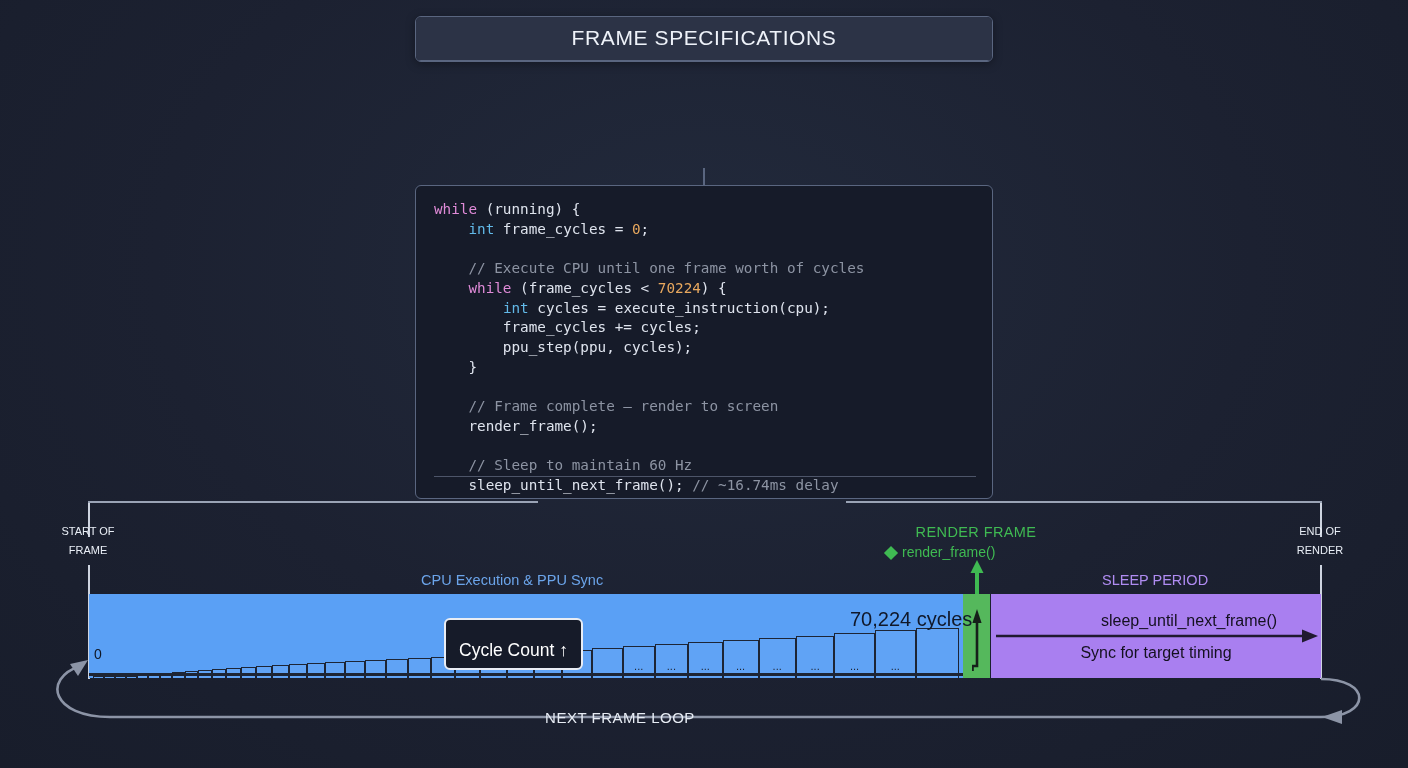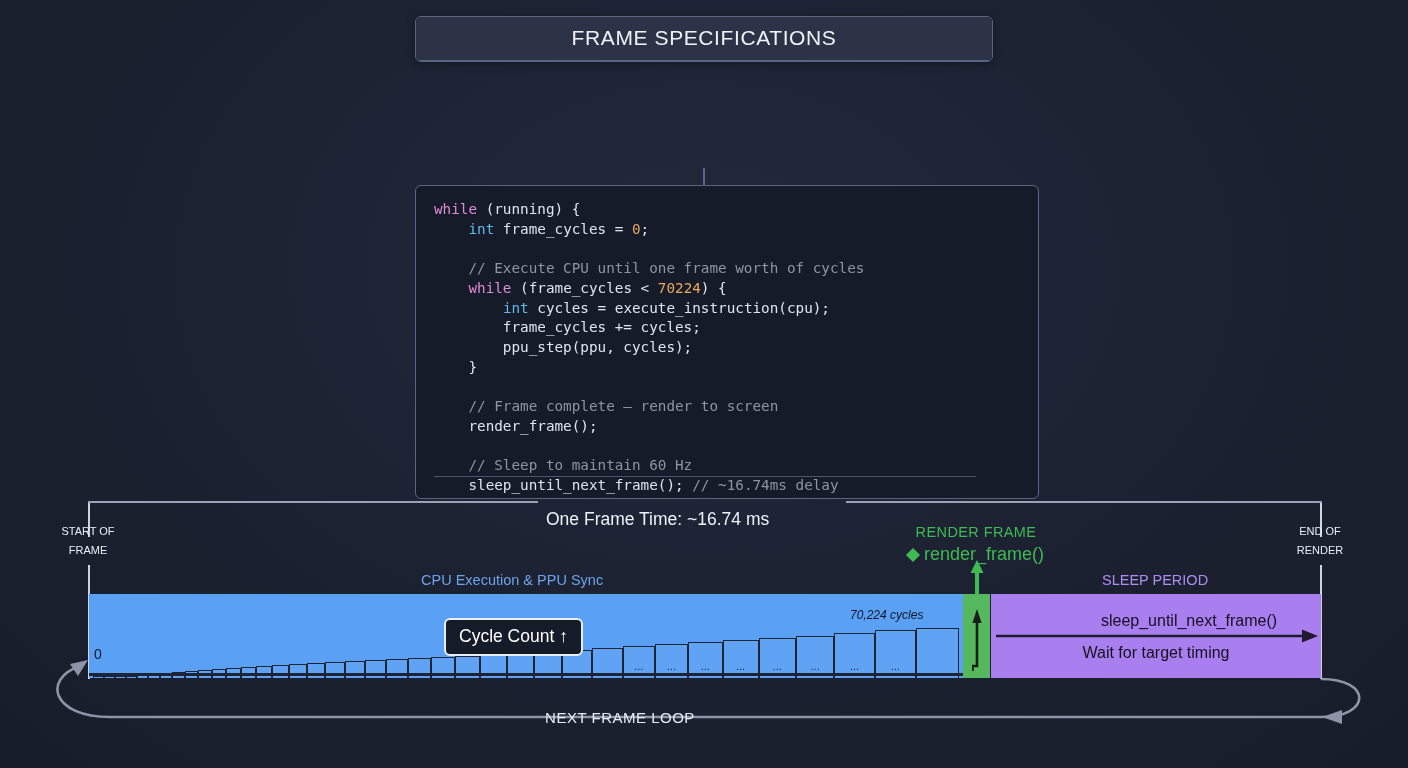--- a/index.html
+++ b/index.html
@@ -49,21 +49,21 @@
   .spec-line.l2, .spec-line.l3 { padding-left: 122px; text-align: left; }
 
   .connector {
     position: absolute; left: 703px; top: 168px;
     width: 2px; height: 18px; background: #5a6680;
   }
 
   
   .code-box {
     position: absolute; left: 415px; top: 185px;
-    width: 624px; height: 314px;
+    width: 578px; height: 314px;
     border: 1px solid #5a6680;
     border-radius: 6px;
     background: #161b29;
     padding: 14px 0 0 0;
     overflow: hidden;
   }
   .code {
     font-family: "DejaVu Sans Mono", "Liberation Mono", monospace;
     font-size: 14.3px;
     line-height: 19.7px;
@@ -125,27 +125,27 @@
   .baseline {
     position: absolute; left: 0; bottom: 2px; width: 100%;
     height: 3px; background: #1d2535;
   }
   .zero-lbl {
     position: absolute; left: 94px; top: 646px;
     color: #0f1624; font-size: 14px;
   }
   .cycles-lbl {
     position: absolute; left: 850px; top: 608px;
-    color: #10182a; font-size: 12px; white-space: nowrap; font-style: italic;
+    color: #10182a; font-size: 20px; white-space: nowrap;
   }
   .cycle-count-chip {
     position: absolute; left: 444px; top: 618px;
     background: #161b29; color: #ffffff;
     border: 2px solid #e9edf4; border-radius: 6px;
-    padding: 6px 13px 7px; font-size: 17.5px;
+    padding: 20px 13px 7px; font-size: 17.5px;
     white-space: nowrap;
   }
 
   
   .render-arrow-in {
     position: absolute; left: 972px; top: 606px;
     width: 10px; height: 66px;
   }
   .render-arrow-up {
     position: absolute; left: 970px; top: 560px;
@@ -162,21 +162,21 @@
   .sleep-bot { top: 644px; }
 
   
   .render-title {
     position: absolute; top: 524px; left: 886px; width: 180px;
     text-align: center; color: #3fba52; font-size: 14.5px;
     letter-spacing: .4px; white-space: nowrap;
   }
   .render-fn {
     position: absolute; top: 544px; left: 886px; width: 180px;
-    text-align: center; color: #3fba52; font-size: 18px; white-space: nowrap;
+    color: #3fba52; font-size: 14px; white-space: nowrap;
   }
   .render-fn .dia {
     display: inline-block; width: 10px; height: 10px;
     background: #3fba52; transform: rotate(45deg);
     margin-right: 6px; vertical-align: middle;
   }
 
   
   .loop { position: absolute; left: 0; top: 560px; }
   .loop-label {
@@ -199,21 +199,20 @@
 
   <div class="code-box">
     <div class="code" id="code-target"><span class="ln"><span class="kw">while</span><span> (running) {</span></span><span class="ln"><span>    </span><span class="ty">int</span><span> frame_cycles = </span><span class="num">0</span><span>;</span></span><span class="ln">&nbsp;</span><span class="ln"><span class="cm">    // Execute CPU until one frame worth of cycles</span></span><span class="ln"><span>    </span><span class="kw">while</span><span> (frame_cycles &lt; </span><span class="num">70224</span><span>) {</span></span><span class="ln"><span>        </span><span class="ty">int</span><span> cycles = execute_instruction(cpu);</span></span><span class="ln"><span>        frame_cycles += cycles;</span></span><span class="ln"><span>        ppu_step(ppu, cycles);</span></span><span class="ln"><span>    }</span></span><span class="ln">&nbsp;</span><span class="ln"><span class="cm">    // Frame complete — render to screen</span></span><span class="ln"><span>    render_frame();</span></span><span class="ln">&nbsp;</span><span class="ln"><span class="cm">    // Sleep to maintain 60 Hz</span></span><span class="ln"><span>    sleep_until_next_frame(); </span><span class="cm">// ~16.74ms delay</span></span><span class="ln"><span>}</span></span></div>
     <div class="code-rule"></div>
   </div>
 
   <div class="tick" style="left:88px; top:501px; height:36px;"></div>
   <div class="tick" style="left:1320px; top:501px; height:36px;"></div>
   <div class="measure-line" style="left:88px; width:450px;"></div>
   <div class="measure-line" style="left:846px; width:476px;"></div>
-  <div class="measure-label" style="left:546px;">One Frame Time: ~16.74 ms</div>
 
   <div class="edge-label" style="left:23px; top:522px;">START OF
 FRAME</div>
   <div class="edge-label" style="left:1255px; top:522px;">END OF
 RENDER</div>
 
   <div class="tick" style="left:88px; top:565px; height:114px;"></div>
   <div class="tick" style="left:1320px; top:565px; height:114px;"></div>
 
   <div class="seg-title" style="left:421px; top:572px; color:#6ba4ea;">CPU Execution &amp; PPU Sync</div>
@@ -293,21 +292,21 @@
     <path d="M0.5 65 L0.5 60 L5 60 L5 16" stroke="#16201a" stroke-width="2.6" fill="none"></path>
     <path d="M5 3 L9.6 17 L0.4 17 Z" fill="#16201a"></path>
   </svg>
 
   <div class="bar sleep"></div>
   <div class="sleep-top">sleep_until_next_frame()</div>
   <svg class="sleep-arrow" viewBox="0 0 322 14">
     <path d="M0 7 L308 7" stroke="#201a30" stroke-width="2.6" fill="none"></path>
     <path d="M322 7 L306 13.5 L306 0.5 Z" fill="#201a30"></path>
   </svg>
-  <div class="sleep-bot">Wait for target timing</div>
+  <div class="sleep-bot">Sync for target timing</div>
 
   <div class="zero-lbl">0</div>
   <div class="cycles-lbl">70,224 cycles</div>
   <div class="cycle-count-chip">Cycle Count ↑</div>
 
   <svg class="loop" width="1408" height="208" viewBox="0 0 1408 208">
     <path d="M1321 119 C1372 119 1372 157 1321 157 L110 157 C52 157 42 119 80 106" stroke="#8c94a6" stroke-width="2.6" fill="none"></path>
     <path d="M88 100 L70 104 L78 116 Z" fill="#8c94a6"></path>
     <path d="M1322 157 L1342 150 L1342 164 Z" fill="#8c94a6"></path>
   </svg>

